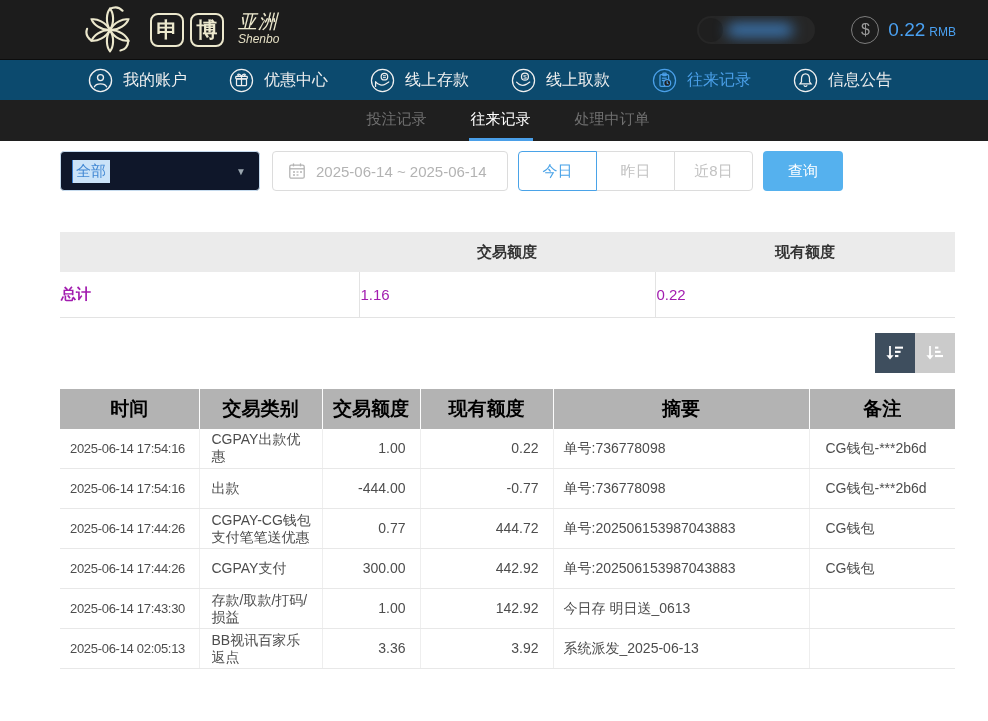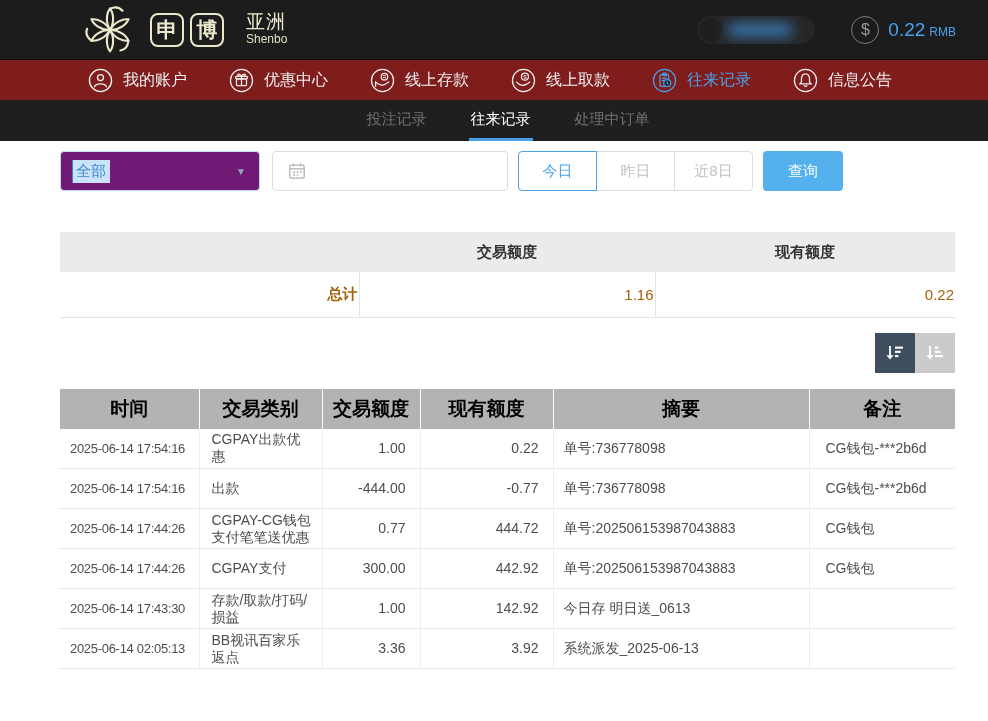--- a/index.html
+++ b/index.html
@@ -8,64 +8,64 @@
     width:988px; height:721px; overflow:hidden;
     font-family:"Liberation Sans", sans-serif;
     background:#fff; color:#333;
   }
   
   .top-header { height:59px; background:#1c1c1c; display:flex; align-items:center; justify-content:space-between; }
   .logo-wrap { display:flex; align-items:center; margin-left:84px; }
   .logo-flower { margin-right:8px; display:flex; }
   .logo-box { width:34px; height:34px; border:2px solid #ece8cd; border-radius:8px; color:#ece8cd;
     font-size:21px; font-weight:bold; display:flex; align-items:center; justify-content:center; margin-left:6px; }
-  .logo-region { margin-left:22px; color:#ece8cd; line-height:1.1; }
+  .logo-region { margin-left:14px; color:#ece8cd; line-height:1.1;font-style:italic; }
   .logo-region .cn { font-size:19px; letter-spacing:1px; }
   .logo-region .en { font-size:12px; color:#e4dfc4; }
   .header-right { display:flex; align-items:center; margin-right:32px; }
   .user-pill { width:118px; height:28px; background:#262626; border-radius:14px; position:relative; overflow:hidden; margin-right:36px; cursor:pointer; }
   .user-avatar { position:absolute; left:2px; top:2px; width:24px; height:24px; border-radius:50%; background:#1f1f1f; }
   .user-blur { position:absolute; left:30px; top:8px; width:66px; height:12px; background:#3e7fc1; border-radius:6px; filter:blur(7px); }
   .coin-icon { width:28px; height:28px; border:1.5px solid #7d7d7d; border-radius:50%;
     color:#9a9a9a; font-size:16px; display:flex; align-items:center; justify-content:center; margin-right:9px; }
   .balance-amount { color:#4aa0f0; font-size:19px; }
   .balance-cur { color:#4aa0f0; font-size:12px; margin-left:4px; margin-top:5px; }
   
-  .nav-bar { height:41px; background:#7f1d1d; border-top:1px solid #0d0d0d;
+  .nav-bar { height:41px; background:#0c4a6e; border-top:1px solid #0d0d0d;
     display:flex; align-items:center; justify-content:space-between; padding:0 96px 0 88px; }
   .nav-item { display:flex; align-items:center; gap:10px; color:#efefef; font-size:16px; cursor:pointer; white-space:nowrap; }
   .nav-item.active { color:#4a9fe8; }
   .nav-icon { display:flex; }
   
   .sub-nav { height:41px; background:#1f1f1f; display:flex; justify-content:center; gap:40px; padding-left:28px; }
   .sub-tab { color:#707070; font-size:15px; display:flex; align-items:center; cursor:pointer;
     border-bottom:3px solid transparent; padding:0 2px; }
   .sub-tab.active { color:#ffffff; border-bottom-color:#4a9fe8; }
   
   .content { padding-left:60px; padding-right:33px; }
   .filter-row { margin-top:10px; display:flex; align-items:center; }
   .select-box { width:200px; height:40px; border:1px solid #c6dbee; border-radius:4px;
-    display:flex; align-items:center; padding:0 11px; position:relative; cursor:pointer; background:#701a75; }
+    display:flex; align-items:center; padding:0 11px; position:relative; cursor:pointer; background:#0f172a; }
   .select-value { background:#cbe3f8; color:#4288d3; font-size:15px; padding:2px 4px 2px 3px; border-left:1.5px solid #3a7fd0; }
   .select-caret { position:absolute; right:13px; color:#9aa6af; font-size:10px; }
   .date-box { margin-left:12px; width:236px; height:40px; border:1px solid #dcdcdc; border-radius:4px;
     display:flex; align-items:center; gap:10px; padding:0 15px; color:#b3b3b3; font-size:15px; cursor:pointer; background:#fff; }
   .quick-group { display:flex; margin-left:10px; }
   .quick-btn { width:79px; height:40px; border:1px solid #dcdcdc; background:#fff; color:#c2c2c2;
     font-size:15px; display:flex; align-items:center; justify-content:center; margin-left:-1px; cursor:pointer; }
   .quick-btn.first { border-radius:4px 0 0 4px; margin-left:0; }
   .quick-btn.last { border-radius:0 4px 4px 0; }
   .quick-btn.active { border:1px solid #4aa3e8; color:#4aa3e8; position:relative; z-index:1; }
   .search-btn { margin-left:10px; width:80px; height:40px; background:#55b1ee; color:#fff; font-size:15px;
     border:none; border-radius:4px; cursor:pointer; }
   
   .summary-table { margin-top:41px; width:895px; border-collapse:collapse; table-layout:fixed; }
   .summary-table col.c1 { width:299px; } .summary-table col.c2 { width:296px; } .summary-table col.c3 { width:300px; }
   .summary-table thead th { height:40px; background:#ebebeb; font-size:15px; color:#333; font-weight:600; text-align:center; }
-  .summary-table tbody td { height:45px; text-align:right; font-size:15px; color:#a16207;
+  .summary-table tbody td { height:45px; text-align:left; font-size:15px; color:#a21caf;
     border-bottom:1px solid #e3e3e3; background:#fff; }
   .summary-table tbody td + td { border-left:1px solid #e3e3e3; }
   .summary-table tbody td.total-label { font-weight:600; }
   
   .sort-row { width:895px; margin-top:15px; display:flex; justify-content:flex-end; }
   .sort-btn { width:40px; height:40px; display:flex; align-items:center; justify-content:center; cursor:pointer; }
   .sort-btn.desc { background:#3e4e5e; }
   .sort-btn.asc  { background:#cbcbcb; }
   
   .tx-table { margin-top:16px; width:895px; border-collapse:collapse; table-layout:fixed; }
@@ -210,20 +210,21 @@
           <line x1="1.8" y1="6.8" x2="16.2" y2="6.8"></line>
           <line x1="5.5" y1="1.4" x2="5.5" y2="4.4"></line>
             <line x1="12.5" y1="1.4" x2="12.5" y2="4.4"></line>
           <line x1="5" y1="10" x2="7" y2="10"></line>
             <line x1="8.5" y1="10" x2="10.5" y2="10"></line>
             <line x1="12" y1="10" x2="14" y2="10"></line>
           <line x1="5" y1="13" x2="7" y2="13"></line>
             <line x1="8.5" y1="13" x2="10.5" y2="13"></line>
         </svg>
       </span>
+      <span>2025-06-14 ~ 2025-06-14</span>
     </div>
     <div class="quick-group">
       <div class="quick-btn first active">今日</div>
       <div class="quick-btn">昨日</div>
       <div class="quick-btn last">近8日</div>
     </div>
     <button class="search-btn">查询</button>
   </div>
 
   <table class="summary-table">

